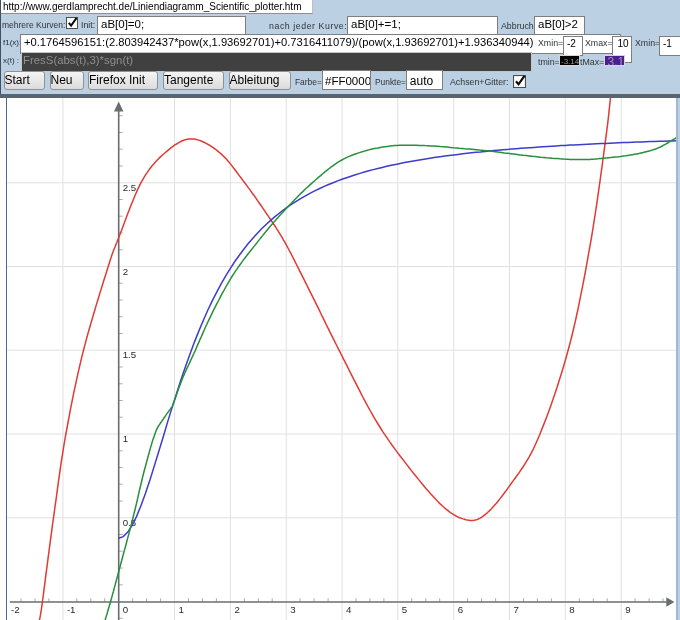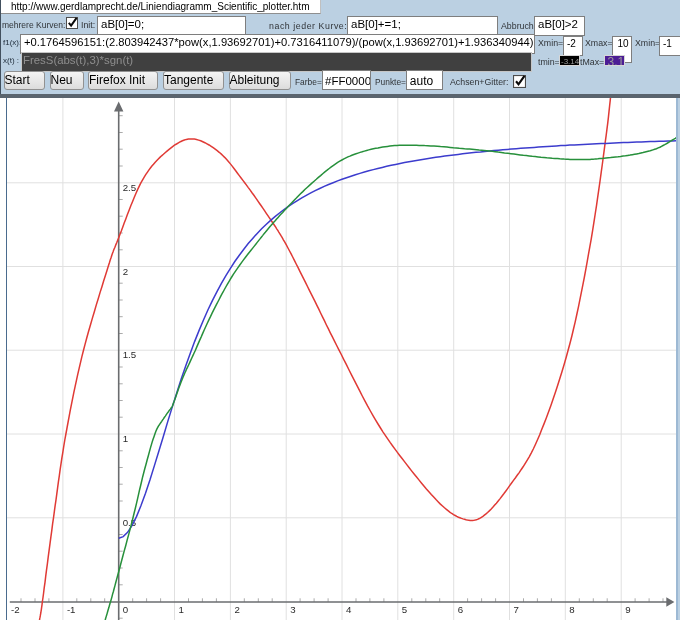--- a/index.html
+++ b/index.html
@@ -10,36 +10,36 @@
 .dis{background:#404040;border:1px solid #c6c6c6;color:#8e8e8e}
 .btn{position:absolute;background:linear-gradient(#f4f4f4,#dcdcdc);border:1px solid #919191;border-radius:3px;font-size:12px;color:#000;text-align:left;box-sizing:border-box;font-family:"Liberation Sans",sans-serif}
 .cb{position:absolute;width:12px;height:12px}
 </style>
 </head>
 <body>
 
 <div class="abs" style="left:0;top:0;width:680px;height:94px;background:#bbd0e2"></div>
 <div class="abs" style="left:0;top:0;width:1px;height:94px;background:#42505e"></div>
 
-<div class="abs" style="left:1px;top:0;width:309px;height:13px;background:#fff;border-bottom:1px solid #8f8f8f;border-right:1px solid #c0c0c0;font-size:10px;line-height:13px;color:#000;padding-left:10px;white-space:nowrap">http://www.gerdlamprecht.de/Liniendiagramm_Scientific_plotter.htm</div>
+<div class="abs" style="left:1px;top:0;width:309px;height:13px;background:#fff;border-bottom:1px solid #8f8f8f;border-right:1px solid #c0c0c0;font-size:10px;line-height:13px;color:#000;padding-left:2px;white-space:nowrap">http://www.gerdlamprecht.de/Liniendiagramm_Scientific_plotter.htm</div>
 
 <div class="lbl" style="left:2px;top:20px;font-size:8.5px">mehrere Kurven:</div>
 <svg class="cb" style="left:66px;top:17px" viewBox="0 0 12 12">
     <rect x="0.5" y="0.5" width="11" height="11" fill="#fff" stroke="#4c4c4c"></rect>
     <path d="M2.8 5.8L5.1 8.6L10.6 0.9" fill="none" stroke="#0a0a0a" stroke-width="2"></path>
   </svg>
 <div class="lbl" style="left:81px;top:20px">Init:</div>
 <div class="inp" style="left:97px;top:16px;width:149px;height:15px">aB[0]=0;</div>
 <div class="lbl" style="left:269px;top:21px;letter-spacing:0.55px">nach jeder Kurve:</div>
 <div class="inp" style="left:347px;top:16px;width:151px;height:15px">aB[0]+=1;</div>
 <div class="lbl" style="left:501px;top:21px">Abbruch:</div>
 <div class="inp" style="left:534px;top:16px;width:51px;height:15px">aB[0]&gt;2</div>
 
 <div class="lbl" style="left:3px;top:38px;font-size:8px;color:#22303e">f1(x):</div>
-<div class="inp" style="left:20px;top:34px;width:515px;height:15px;font-size:11.2px">+0.1764596151:(2.803942437*pow(x,1.93692701)+0.7316411079)/(pow(x,1.93692701)+1.936340944)</div>
+<div class="inp" style="left:20px;top:34px;width:601px;height:15px;font-size:11.2px">+0.1764596151:(2.803942437*pow(x,1.93692701)+0.7316411079)/(pow(x,1.93692701)+1.936340944)</div>
 <div class="lbl" style="left:538px;top:38px">Xmin=</div>
 <div class="inp" style="left:563px;top:35.5px;width:20px;height:12px;font-size:10px;line-height:9px">-2</div>
 <div class="lbl" style="left:585px;top:38px">Xmax=</div>
 <div class="inp" style="left:611.5px;top:35.5px;width:20px;height:27px;font-size:10px;line-height:9px;padding-left:5px">10</div>
 <div class="lbl" style="left:635px;top:38px">Xmin=</div>
 <div class="inp" style="left:659px;top:35.5px;width:22px;height:12px;font-size:10px;line-height:9px">-1</div>
 
 <div class="lbl" style="left:3px;top:56px;font-size:8px;color:#22303e">x(t) :</div>
 <div class="inp dis" style="left:21px;top:52px;width:511px;height:15px;font-size:11.4px;padding-left:1px">FresS(abs(t),3)*sgn(t)</div>
 <div class="lbl" style="left:538px;top:57px">tmin=</div>

